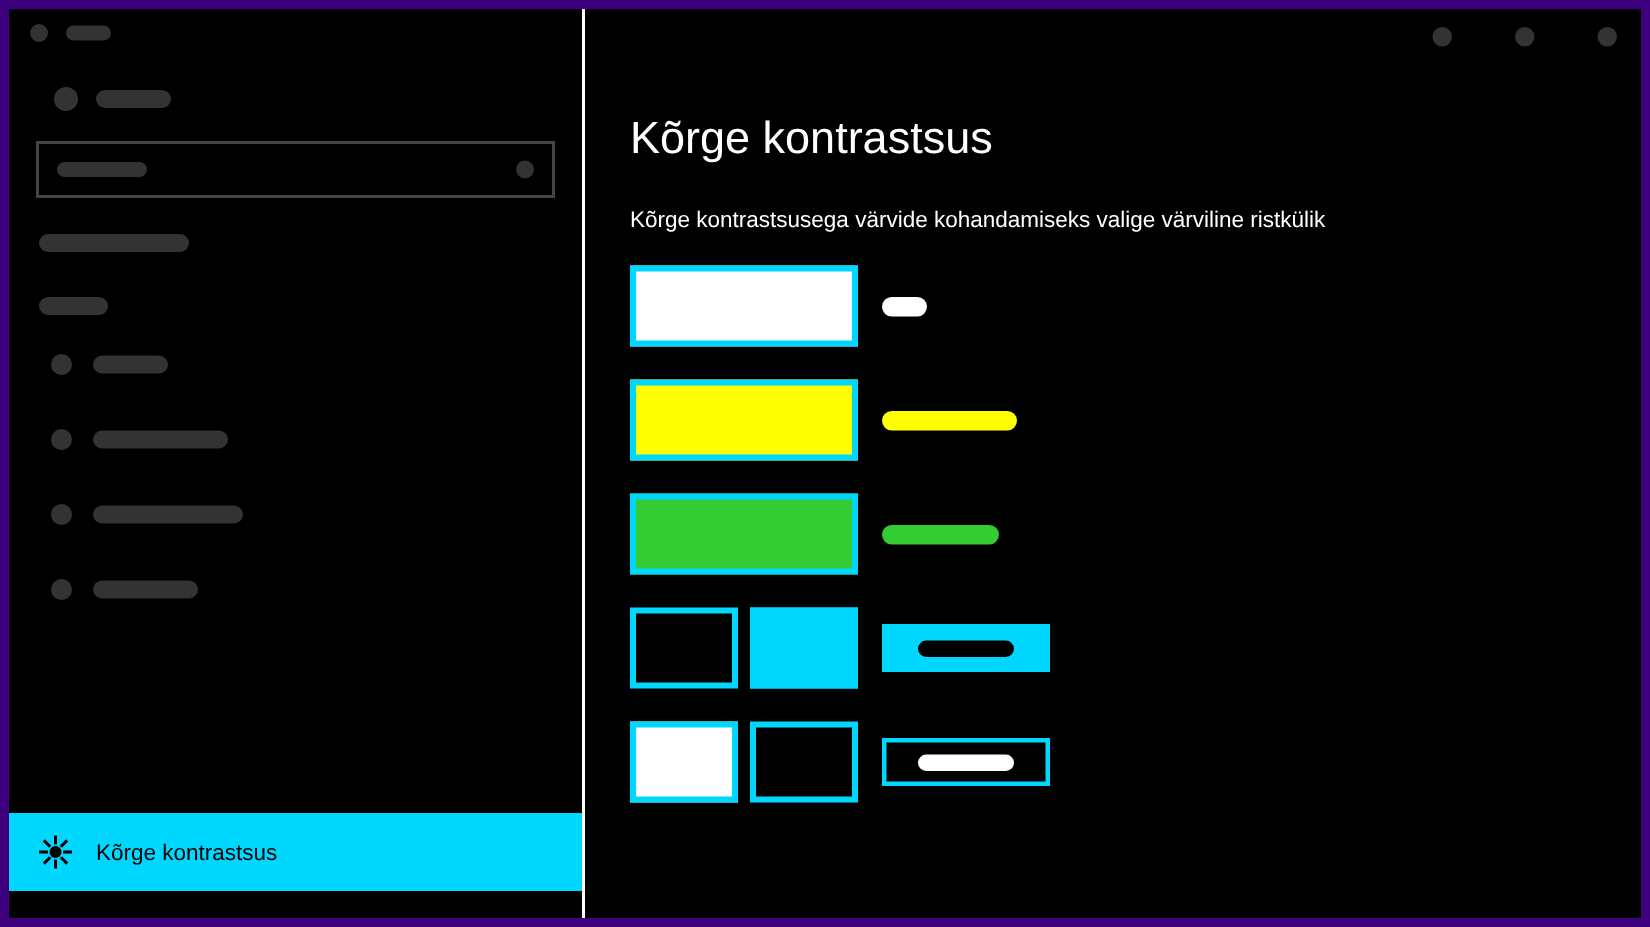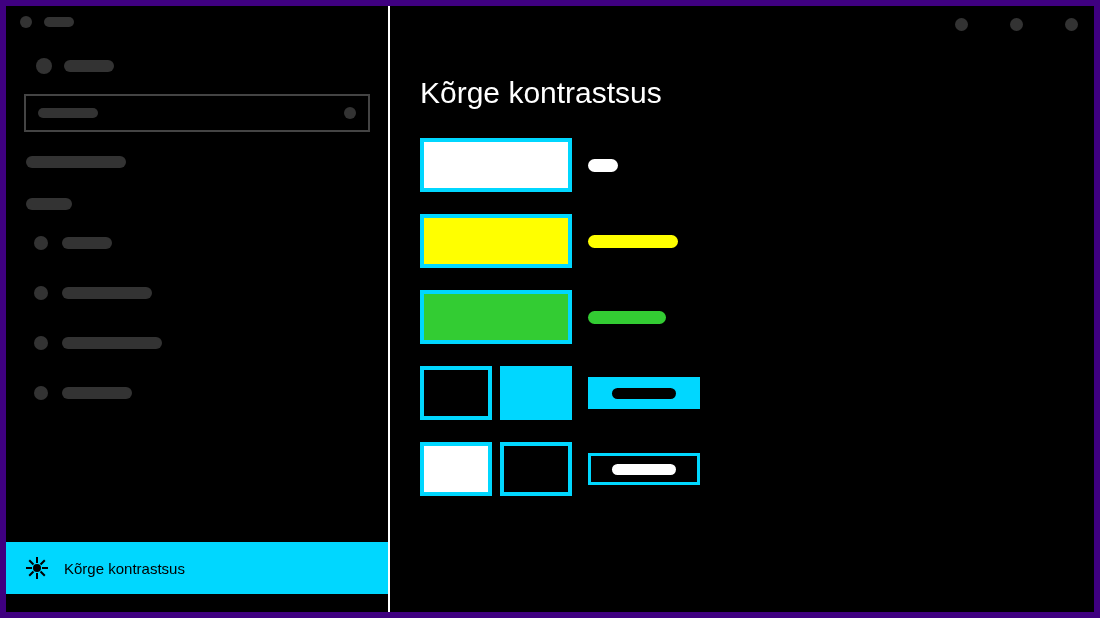--- a/index.html
+++ b/index.html
@@ -137,20 +137,21 @@
   </div>
 
   <div class="main">
     <div class="titlebar-right">
       <span class="tb-dot"></span>
       <span class="tb-dot"></span>
       <span class="tb-dot"></span>
     </div>
 
     <h1 class="page-title">Kõrge kontrastsus</h1>
+    <div class="page-subtitle">Kõrge kontrastsusega värvide kohandamiseks valige värviline ristkülik</div>
 
     <div class="swatch-row">
       <div class="swatch-big sw-white"></div>
       <span class="label-pill lp-white"></span>
     </div>
 
     <div class="swatch-row">
       <div class="swatch-big sw-yellow"></div>
       <span class="label-pill lp-yellow"></span>
     </div>

